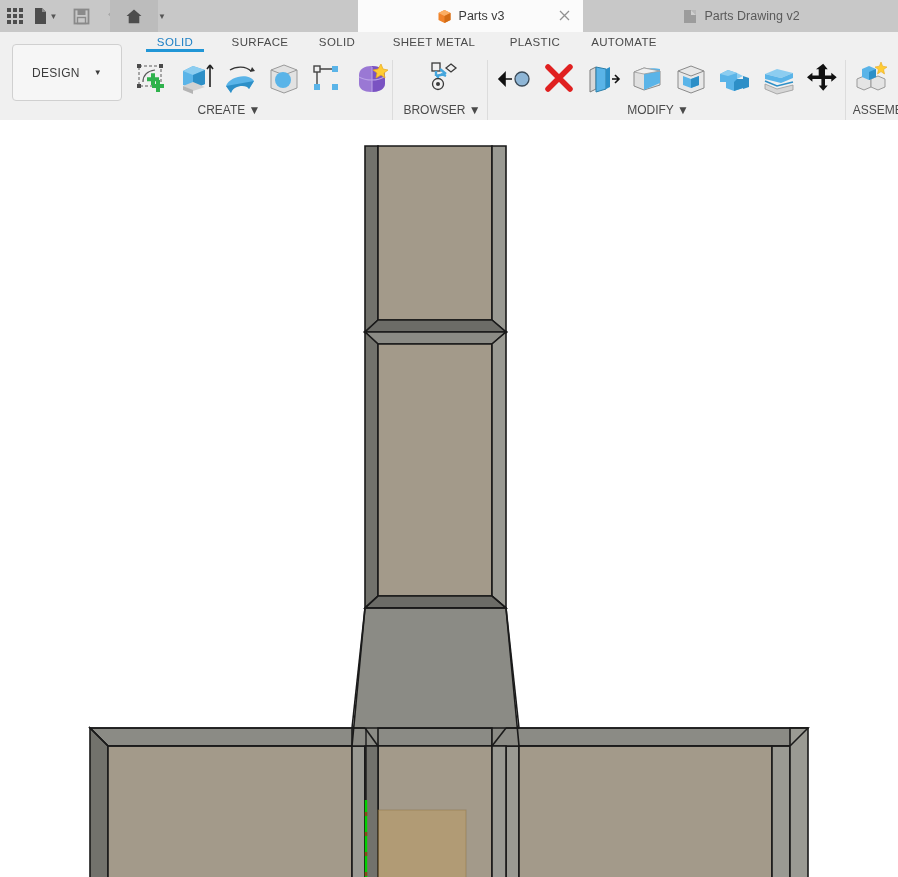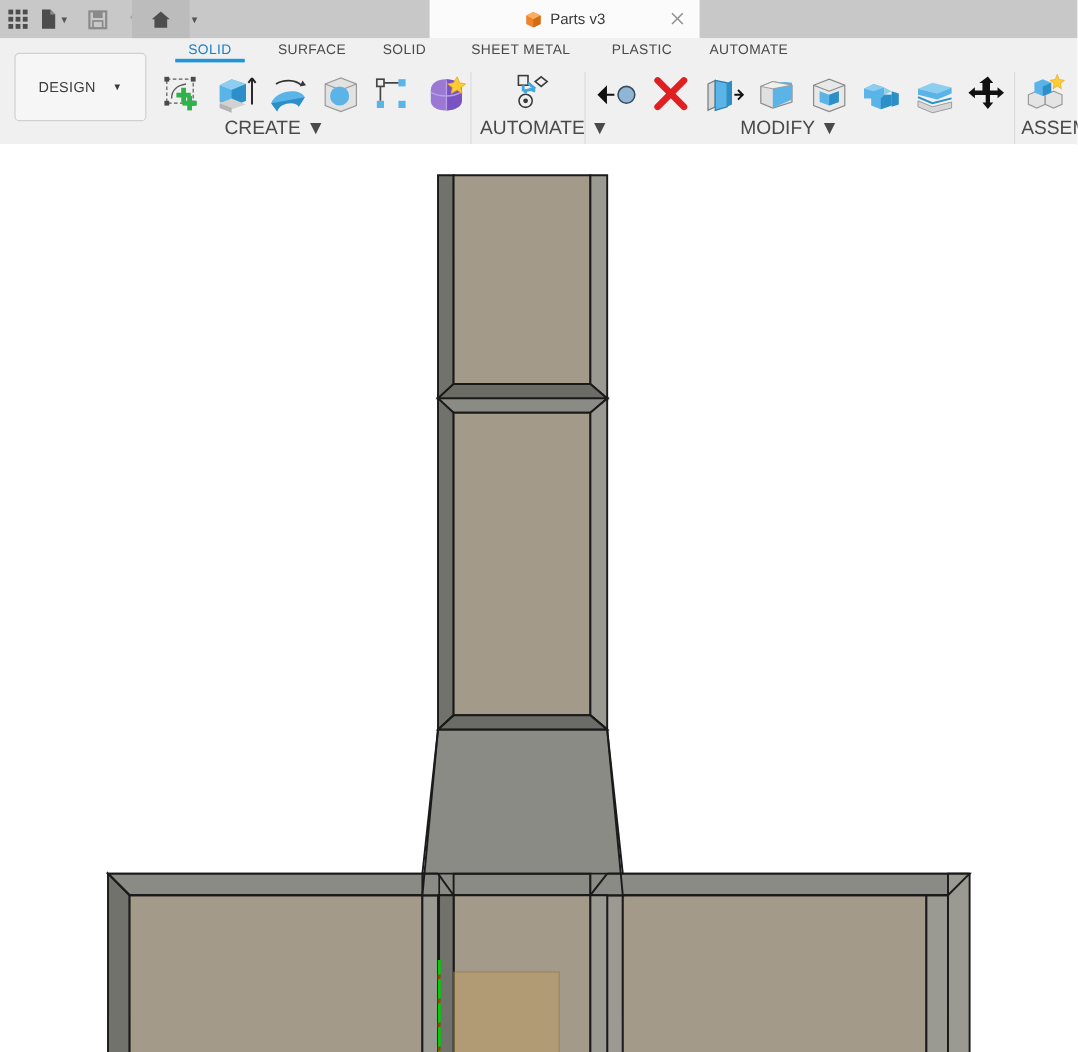--- a/index.html
+++ b/index.html
@@ -32,21 +32,21 @@
   .design-box .car{font-size:8px;}
 
   .rtabs{position:absolute;left:130px;top:4px;height:22px;}
   .rtab{position:absolute;top:0;font-size:11.5px;color:#4a4a4a;letter-spacing:.35px;text-align:center;white-space:nowrap;}
   .rtab.sel{color:#1c7fc4;}
   .rtab .ul{position:absolute;left:0;right:0;bottom:-4px;height:3px;background:#2196d6;}
 
   .panel{position:absolute;top:26px;}
   .prow{display:flex;align-items:flex-start;gap:0px;}
   .pitem{width:44px;height:42px;display:flex;align-items:center;justify-content:center;}
-  .plabel{position:absolute;bottom:-17px;left:0;width:100%;text-align:center;font-size:16px;color:#4a4a4a;white-space:nowrap;}
+  .plabel{position:absolute;bottom:-17px;left:0;width:100%;text-align:center;font-size:12px;color:#4a4a4a;white-space:nowrap;}
   .pdiv{position:absolute;top:28px;width:1px;height:62px;background:#dcdcdc;}
 
   
   .browser-hdr{position:absolute;left:4px;top:124px;width:300px;height:20px;background:#ebebeb;border:1px solid #d8d8d8;
      display:flex;align-items:center;font-size:11px;color:#555;letter-spacing:.3px;}
   .bh-arrows{margin-left:8px;margin-right:9px;font-size:9px;color:#666;letter-spacing:-2px;}
   .bh-min{position:absolute;right:9px;top:4px;width:12px;height:12px;border-radius:50%;background:#6a6a6a;color:#ebebeb;
      font-size:11px;line-height:10px;text-align:center;}
   .tree{position:absolute;left:4px;top:150px;width:300px;}
   .trow{height:24px;display:flex;align-items:center;position:relative;}
@@ -124,20 +124,30 @@
           </svg>
       </span>
       <span>Parts v3</span>
       <span class="tabclose">
         <svg width="13" height="13" viewBox="0 0 13 13">
             <path d="M2 2l9 9M11 2l-9 9" stroke="#5a5a5a" stroke-width="1.3"></path>
           </svg>
       </span>
     </div>
 
+    <div class="doctab tab2">
+      <span style="display:inline-flex;">
+        <svg width="14" height="15" viewBox="0 0 14 15">
+            <path d="M1 1h12v13H1z" fill="#b9b9b9"></path>
+            <path d="M1 1h7l5 5v8H1z" fill="#9c9c9c"></path>
+            <path d="M8 1l5 5H8z" fill="#cfcfcf"></path>
+          </svg>
+      </span>
+      <span>Parts Drawing v2</span>
+    </div>
   </div>
 
   <div class="ribbon">
 
     <div class="design-box">
       <span>DESIGN</span>
       <span class="car">▼</span>
     </div>
 
     <div class="rtabs">
@@ -223,21 +233,21 @@
             <rect x="11" y="3" width="8" height="8" fill="none" stroke="#3a3a3a" stroke-width="1.3"></rect>
             <path d="M30 4l5 4-5 4-5-4z" fill="none" stroke="#3a3a3a" stroke-width="1.3"></path>
             <path d="M19 9l6 5M15 11v5M15 16l9-2" fill="none" stroke="#45a6dd" stroke-width="2.4"></path>
             <path d="M20 14l5 2" stroke="#45a6dd" stroke-width="2.4"></path>
             <circle cx="17" cy="24" r="5.5" fill="none" stroke="#3a3a3a" stroke-width="1.3"></circle>
             <circle cx="17" cy="24" r="2" fill="#3a3a3a"></circle>
             <path d="M17 18v-3" stroke="#45a6dd" stroke-width="2.2"></path>
           </svg>
         </div>
       </div>
-      <div class="plabel" style="left:0px;width:84px;">AUTOMATE ▼</div>
+      <div class="plabel" style="left:0px;width:84px;">BROWSER ▼</div>
     </div>
     <div class="pdiv" style="left:487px;"></div>
 
     <div class="panel" style="left:493px;">
       <div class="prow">
         <div class="pitem">
           <svg width="38" height="34" viewBox="0 0 38 34">
             <circle cx="26" cy="17" r="7" fill="#8fb6d6" stroke="#3a4a58" stroke-width="1.3"></circle>
             <path d="M16 17H4M9 11l-6 6 6 6z" fill="#111" stroke="#111" stroke-width="1.6"></path>
           </svg>

